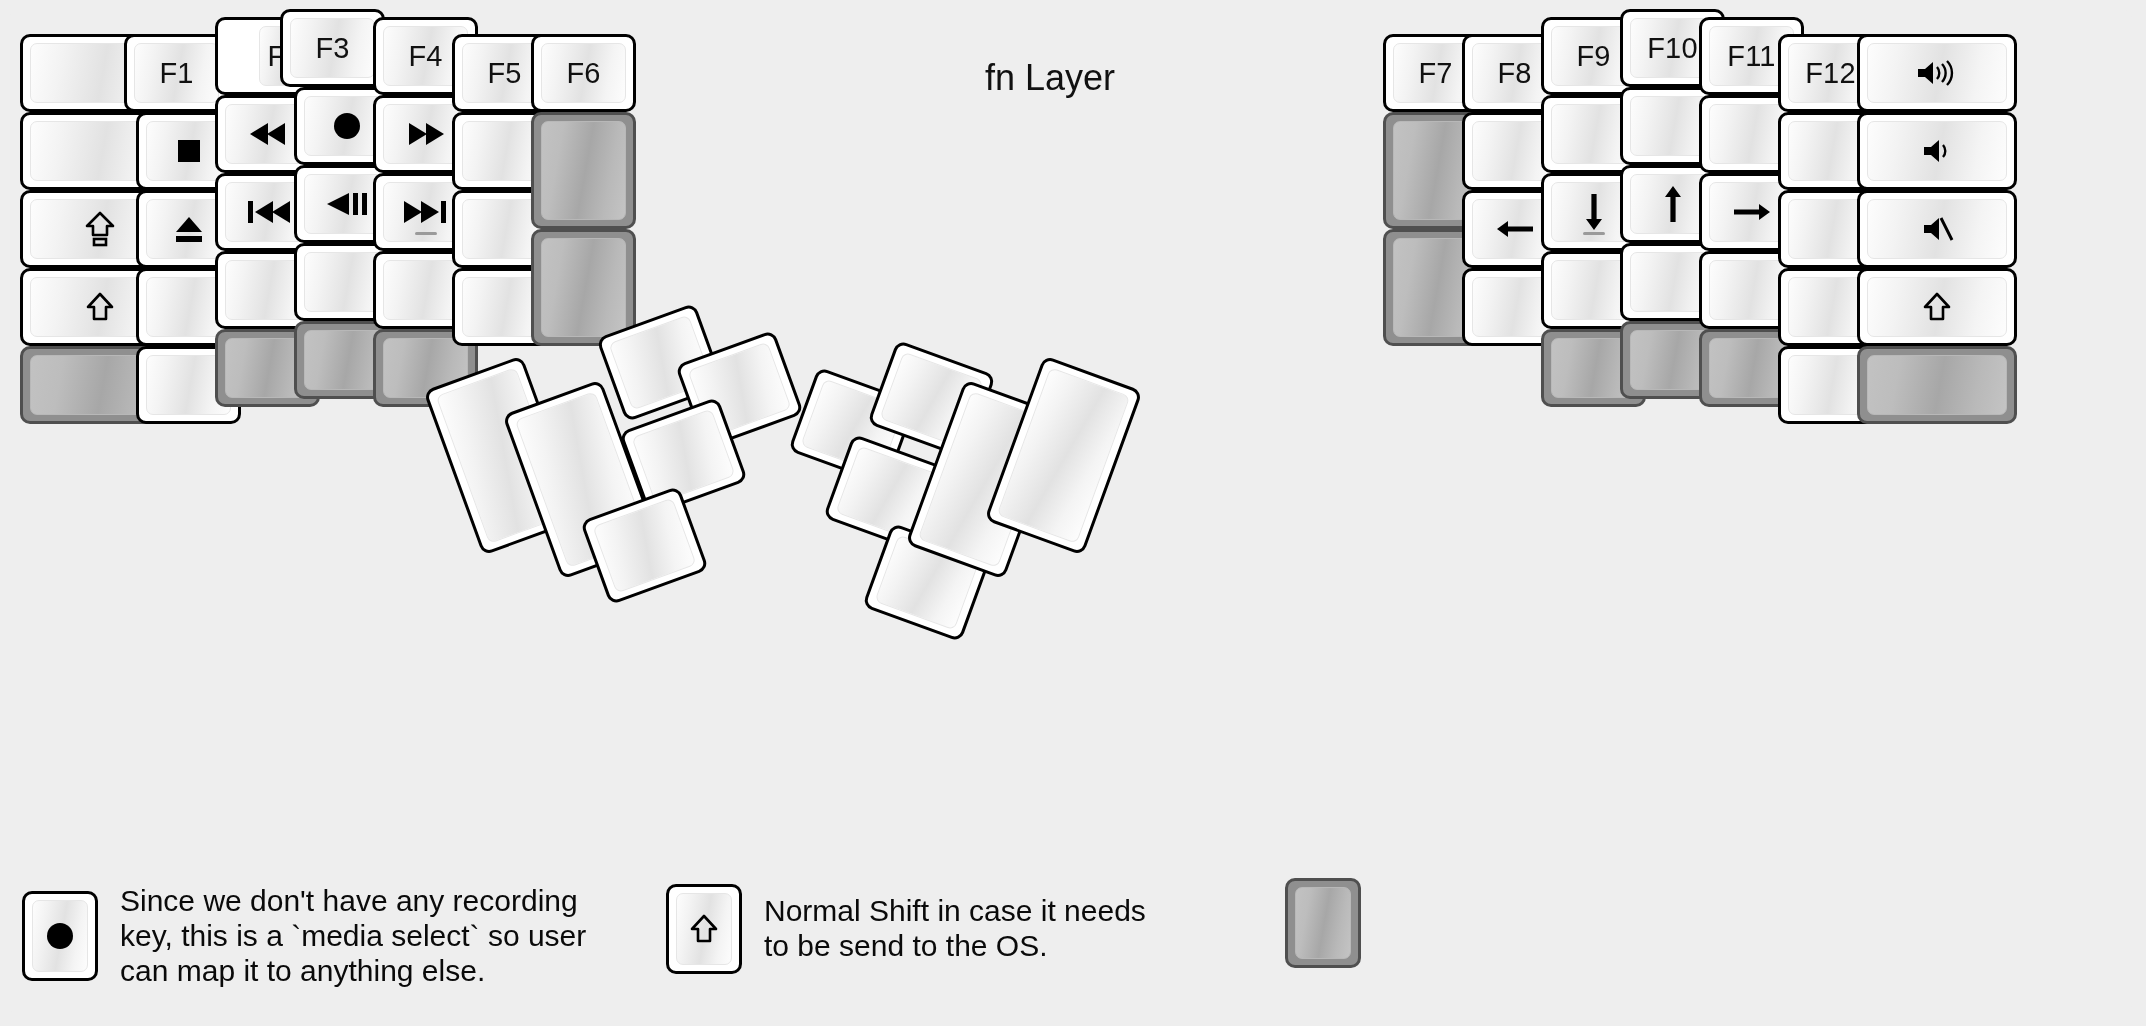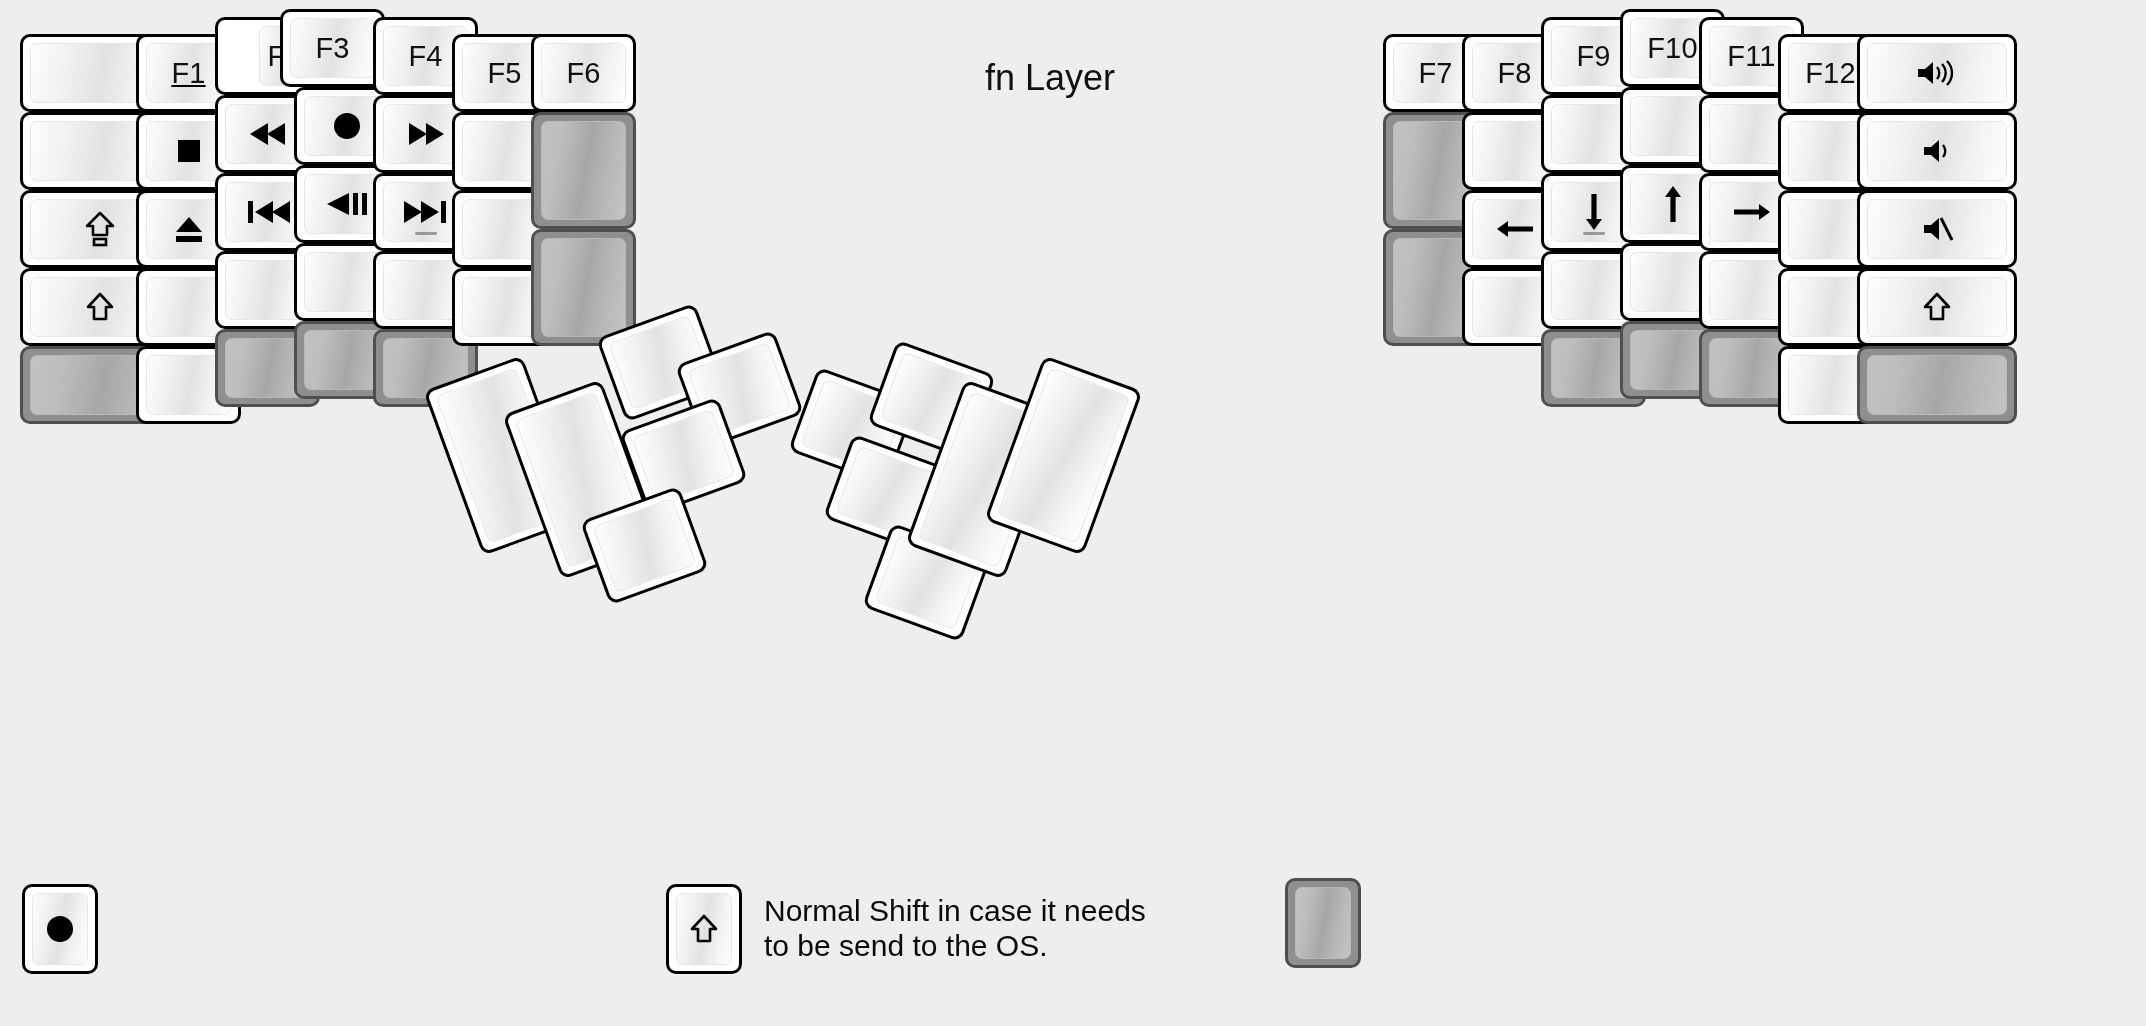--- a/index.html
+++ b/index.html
@@ -119,21 +119,21 @@
           <span class="glyph">
             <svg width="30" height="34" viewBox="0 0 30 34">
               <path d="M15 4 L27 17 L21 17 L21 29 L9 29 L9 17 L3 17 Z" fill="none" stroke="#000" stroke-width="2.6" stroke-linejoin="round"></path>
             </svg>
           </span>
         </div>
       </div>
       <div class="key trans" style="left: 20px; top: 346px; width: 160px; height: 78px;">
         <div class="cap"></div>
       </div>
-      <div class="key" style="left: 136px; top: 34px; width: 105px; height: 78px; text-decoration: underline;">
+      <div class="key" style="left: 124px; top: 34px; width: 105px; height: 78px;">
         <div class="cap">
           <span class="lbl">F1</span>
         </div>
       </div>
       <div class="key" style="left: 136px; top: 112px; width: 105px; height: 78px;">
         <div class="cap">
           <span class="glyph">
             <svg width="30" height="30" viewBox="0 0 30 30">
               <rect x="4" y="4" width="22" height="22" fill="#000"></rect>
             </svg>
@@ -480,20 +480,23 @@
   <div class="legend-item" style="left:22px;top:884px;width:640px;">
     <div class="legend-key">
       <div class="cap">
         <span>
           <svg width="34" height="34" viewBox="0 0 34 34">
               <circle cx="17" cy="17" r="13" fill="#000"></circle>
             </svg>
         </span>
       </div>
     </div>
+    <div class="legend-text">Since we don't have any recording
+key, this is a `media select` so user
+can map it to anything else.</div>
   </div>
 
   <div class="legend-item" style="left:666px;top:884px;width:560px;">
     <div class="legend-key">
       <div class="cap">
         <span>
           <svg width="30" height="34" viewBox="0 0 30 34">
             <path d="M15 4 L27 17 L21 17 L21 29 L9 29 L9 17 L3 17 Z" fill="none" stroke="#000" stroke-width="2.6" stroke-linejoin="round"></path>
           </svg>
         </span>

